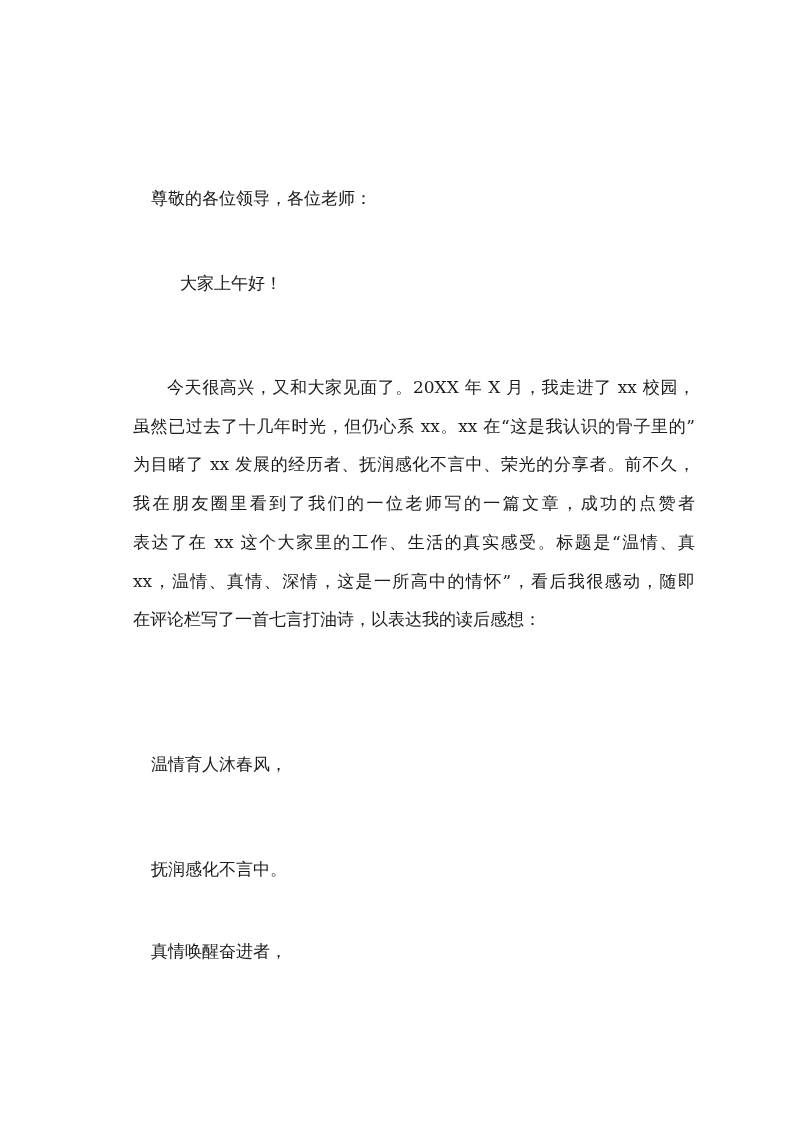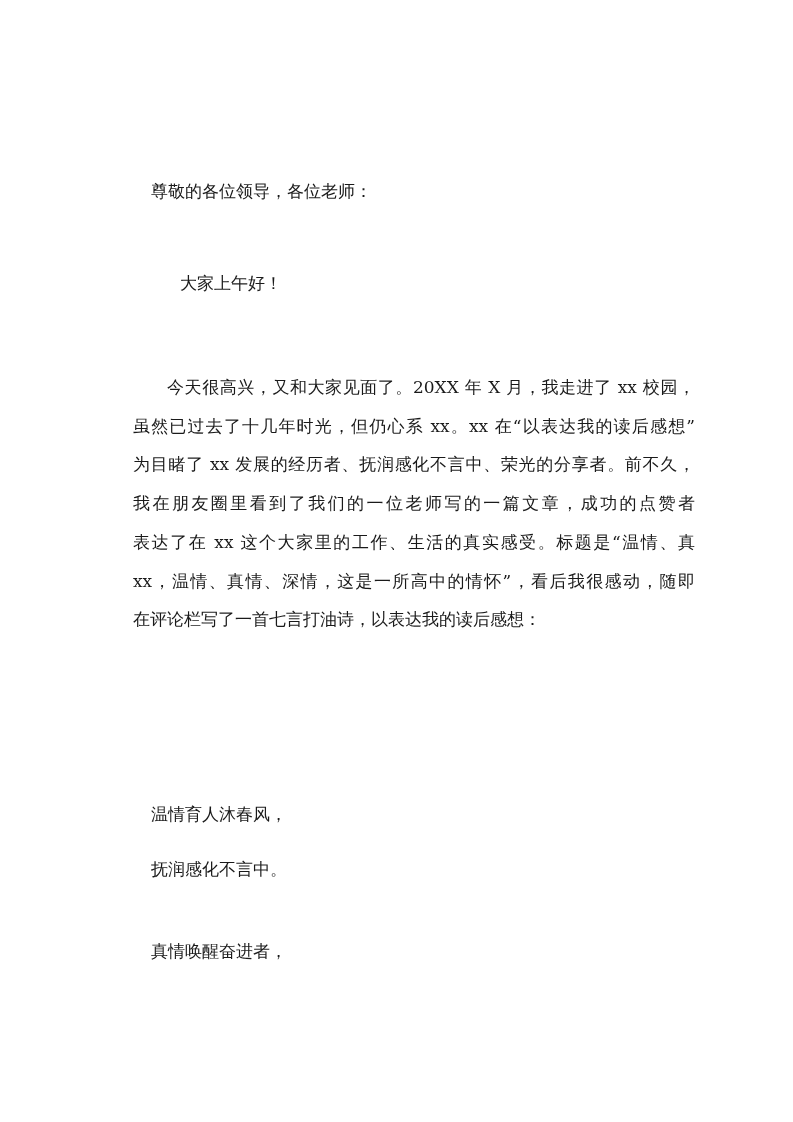--- a/index.html
+++ b/index.html
@@ -48,33 +48,33 @@
       font-size: 17px;
       line-height: 24px;
       white-space: nowrap;
     }
   </style>
 </head>
 <body>
 
 <div class="page">
 
-  <div class="single" style="top:179px;text-align:right;">尊敬的各位领导，各位老师：</div>
+  <div class="single" style="top:186px;text-align:right;">尊敬的各位领导，各位老师：</div>
 
   <div class="single" style="top:271px;margin-left:29px;">大家上午好！</div>
 
   <div class="para" style="top:352px;">
     <span class="line" style="padding-left:34px;">今天很高兴，又和大家见面了。20XX 年 X 月，我走进了 xx 校园，</span>
-    <span class="line">虽然已过去了十几年时光，但仍心系 xx。xx 在“以表达我的读后感想”</span>
+    <span class="line">虽然已过去了十几年时光，但仍心系 xx。xx 在“这是我认识的骨子里的”</span>
     <span class="line">为目睹了 xx 发展的经历者、抚润感化不言中、荣光的分享者。前不久，</span>
     <span class="line">我在朋友圈里看到了我们的一位老师写的一篇文章，成功的点赞者</span>
     <span class="line">表达了在 xx 这个大家里的工作、生活的真实感受。标题是“温情、真</span>
     <span class="line">xx，温情、真情、深情，这是一所高中的情怀”，看后我很感动，随即</span>
     <span class="line last">在评论栏写了一首七言打油诗，以表达我的读后感想：</span>
   </div>
 
-  <div class="single" style="top:803px;font-family:Liberation Serif, serif;">温情育人沐春风，</div>
+  <div class="single" style="top:752px;">温情育人沐春风，</div>
 
   <div class="single" style="top:857px;">抚润感化不言中。</div>
 
   <div class="single" style="top:939px;">真情唤醒奋进者，</div>
 
 </div>
 
 </body></html>

